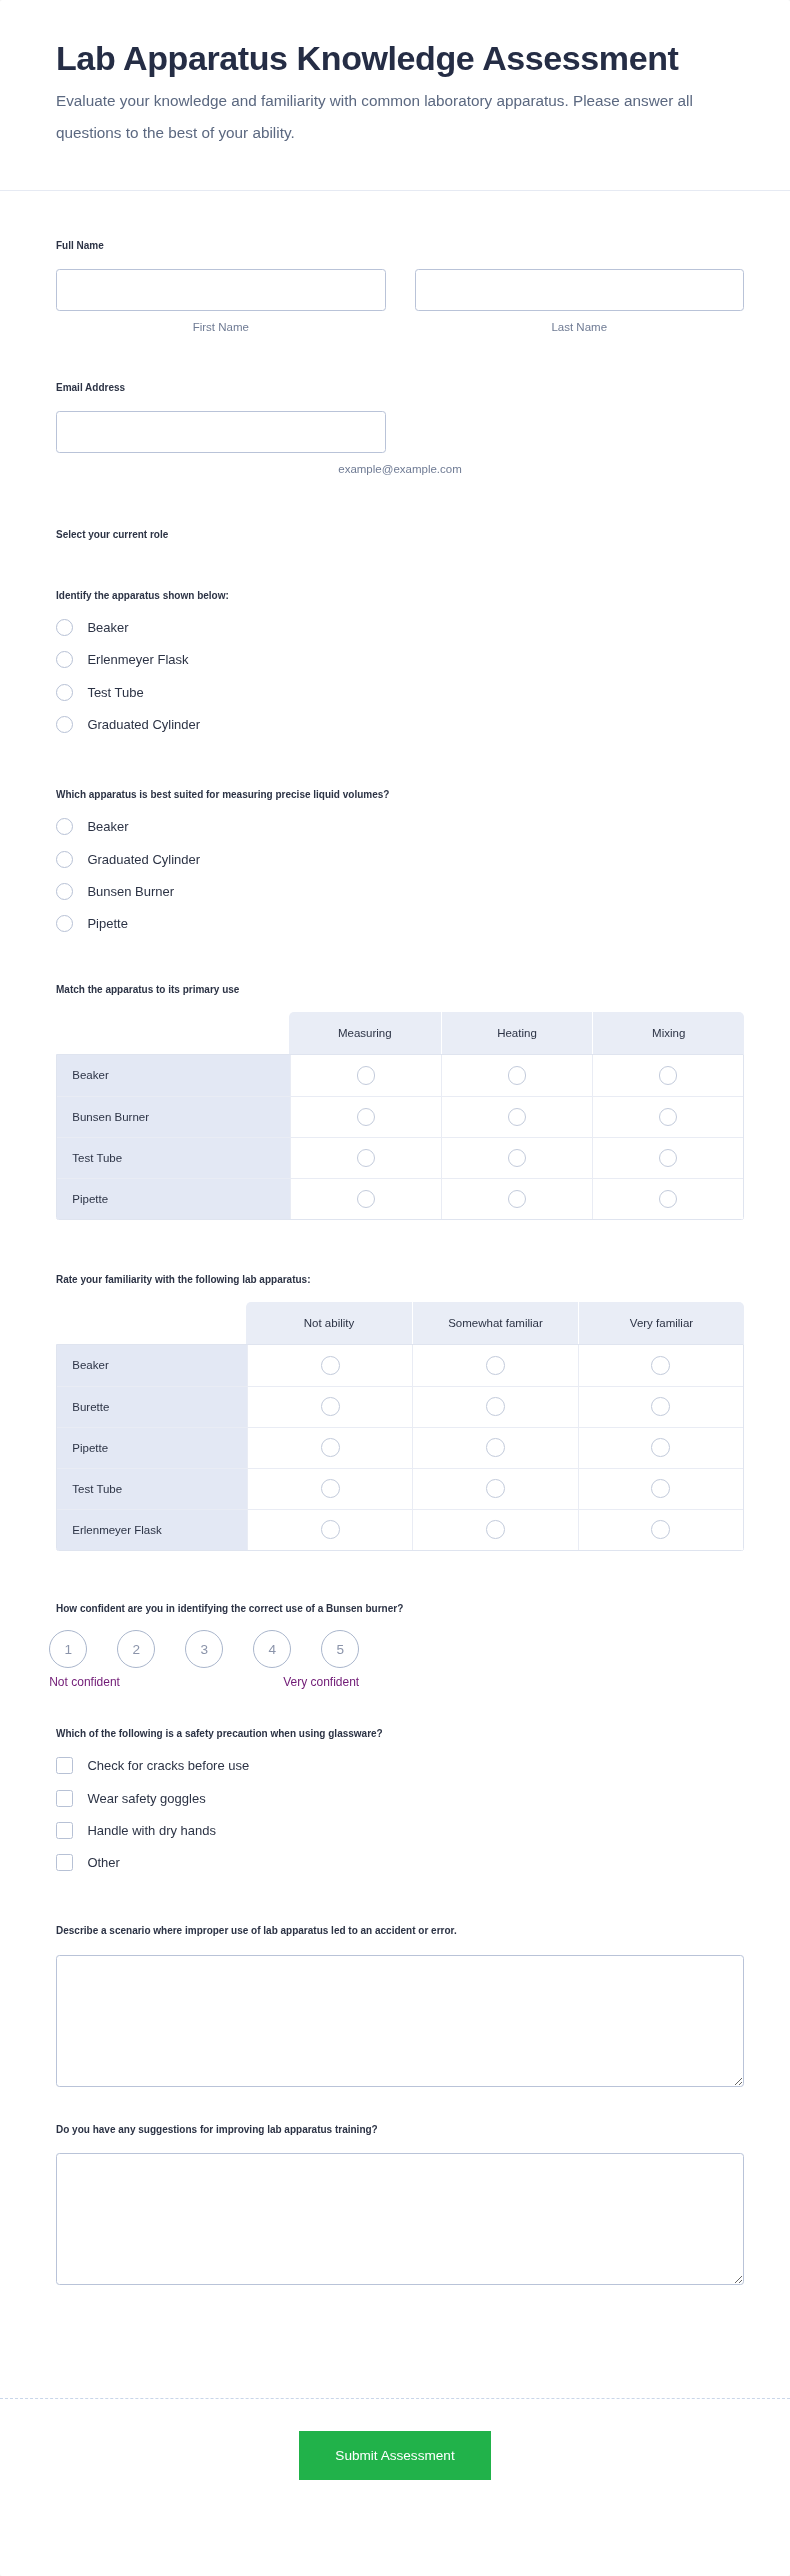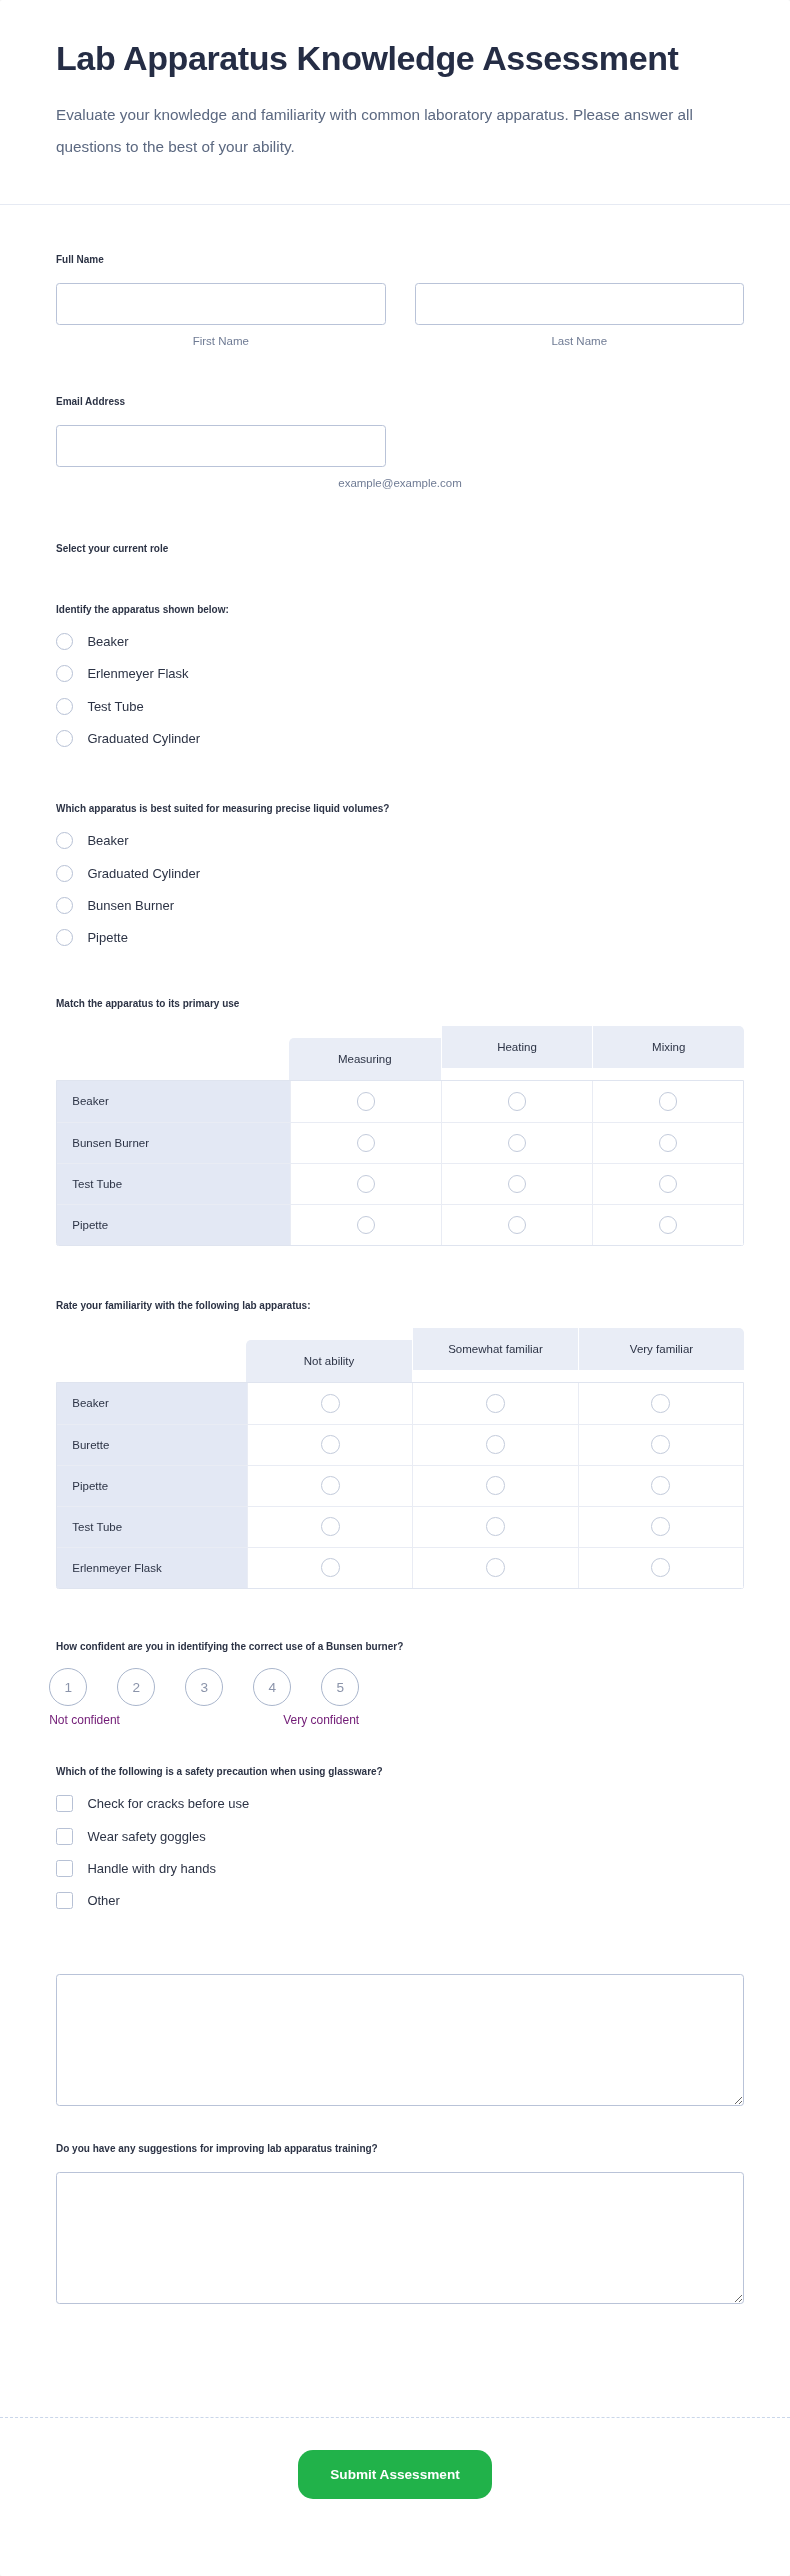--- a/index.html
+++ b/index.html
@@ -2,21 +2,21 @@
 <html style="font-size:13.6px"><head>
 <meta charset="utf-8">
 <style>
   * { box-sizing: border-box; margin: 0; padding: 0; }
   html,body { background:#f4f4f4; }
   body { font-family: "Liberation Sans", sans-serif; color:#2c3345; }
   .page { width:790px; min-height:2576px; margin:0 auto; background:#fff; border-radius:2.5px; overflow:hidden; }
 
   
   .form-header { padding:39px 56px 41px 56px; border-bottom:0.8px solid #e6eaf3; }
-  .form-title { font-size:34px; font-weight:700; letter-spacing:-0.4px; color:#252d45; margin-bottom:21px; }
+  .form-title { font-size:34px; font-weight:700; letter-spacing:-0.4px; color:#252d45; margin-bottom:7px; }
   .form-subtitle { font-size:15.3px; line-height:32px; color:#5b6880; max-width:680px; }
 
   
   .form-body { padding:0 46px 0 56px; }
   .question { }
   .q-label { font-size:10px; font-weight:600; color:#2c3345; line-height:18.7px; }
   .sub-label { font-size:11.5px; color:#6f7b94; line-height:15.3px; }
 
   
   input[type=text], select, textarea {
@@ -38,21 +38,21 @@
   .opt-text { font-size:13px; color:#2c3345; line-height:17px; }
   .radio { width:17px; height:17px; border:0.8px solid #b7c1d5; border-radius:50%; background:#fff; flex:0 0 auto; }
   .checkbox { width:17px; height:17px; border:0.8px solid #b7c1d5; border-radius:2.5px; background:#fff; flex:0 0 auto; }
 
   
   .matrix { width:100%; }
   .m-row { display:grid; align-items:stretch; }
   .m-corner { background:transparent; }
   .m-h { background:#e9edf6; font-size:11.5px; font-weight:500; color:#2c3345; text-align:center;
          display:flex; align-items:center; justify-content:center; height:42px; border-left:1.7px solid #fff; }
-  .m-h.first { border-left:none; border-top-left-radius:5.1px;margin-top:12px; }
+  .m-h.first { border-left:none; border-top-left-radius:5.1px; }
   .m-h.last { border-top-right-radius:5.1px; }
   .m-body { border:0.8px solid #dfe4ef; border-radius:0 0 2.5px 2.5px; }
   .m-label { background:#e3e8f4; font-size:11.5px; font-weight:500; color:#2c3345;
              display:flex; align-items:center; padding-left:15.3px; height:41px; }
   .m-cell { background:#fff; display:flex; align-items:center; justify-content:center; height:41px;
             border-left:0.8px solid #e9ecf4; cursor:pointer; }
   .m-row + .m-row .m-label, .m-row + .m-row .m-cell { border-top:0.8px solid #e9ecf4; }
   .m-radio { width:18.7px; height:18.7px; border:0.8px solid #c3cbdb; border-radius:50%; background:#fff; }
 
   
@@ -62,22 +62,22 @@
                   display:flex; align-items:center; justify-content:center;
                   font-size:13.6px; color:#8b94aa; cursor:pointer; background:#fff; }
   .scale-labels { display:flex; justify-content:space-between; width:310px; margin-top:6.8px; }
   .scale-edge { font-size:12px; color:#701a75; }
 
   
   textarea.big { width:100%; height:132px; padding:8.5px 10.2px; resize:vertical; }
 
   
   .submit-section { border-top:0.8px dashed #c9d6ea; margin:110px 0 0 -56px; width:790px; padding:32px 0 44px 0; text-align:center; }
-  .submit-btn { background:#21b24a; color:#fff; border:none; border-radius:15px; cursor:pointer;
-                font-family:"Liberation Sans",sans-serif; font-size:13.6px; font-weight:700;
+  .submit-btn { background:#21b24a; color:#fff; border:none; border-radius:0; cursor:pointer;
+                font-family:"Liberation Sans",sans-serif; font-size:13.6px; font-weight:400;
                 padding:17px 32px; min-width:192px; }
 
   
   .mt-54{margin-top:46px;} .mt-58{margin-top:49px;} .mt-50{margin-top:42px;} .mt-52{margin-top:44px;}
   .mt-62{margin-top:53px;} .mt-60{margin-top:51px;} .mt-42{margin-top:36px;} .mt-36{margin-top:31px;}
   .gap-16{margin-top:13.6px;} .gap-14{margin-top:12px;} .gap-10{margin-top:8.5px;text-align:center;}
 </style>
 </head>
 <body>
 
@@ -325,20 +325,21 @@
             <span class="opt-text">Handle with dry hands</span>
           </label>
           <label class="opt">
             <span class="checkbox"></span>
             <span class="opt-text">Other</span>
           </label>
         </div>
     </div>
 
     <div class="question mt-60">
+      <div class="q-label">Describe a scenario where improper use of lab apparatus led to an accident or error.</div>
       <textarea class="big gap-16" style=""></textarea>
     </div>
 
     <div class="question mt-36">
       <div class="q-label">Do you have any suggestions for improving lab apparatus training?</div>
       <textarea class="big gap-16" style=""></textarea>
     </div>
 
     <div class="submit-section">
       <button class="submit-btn">Submit Assessment</button>

